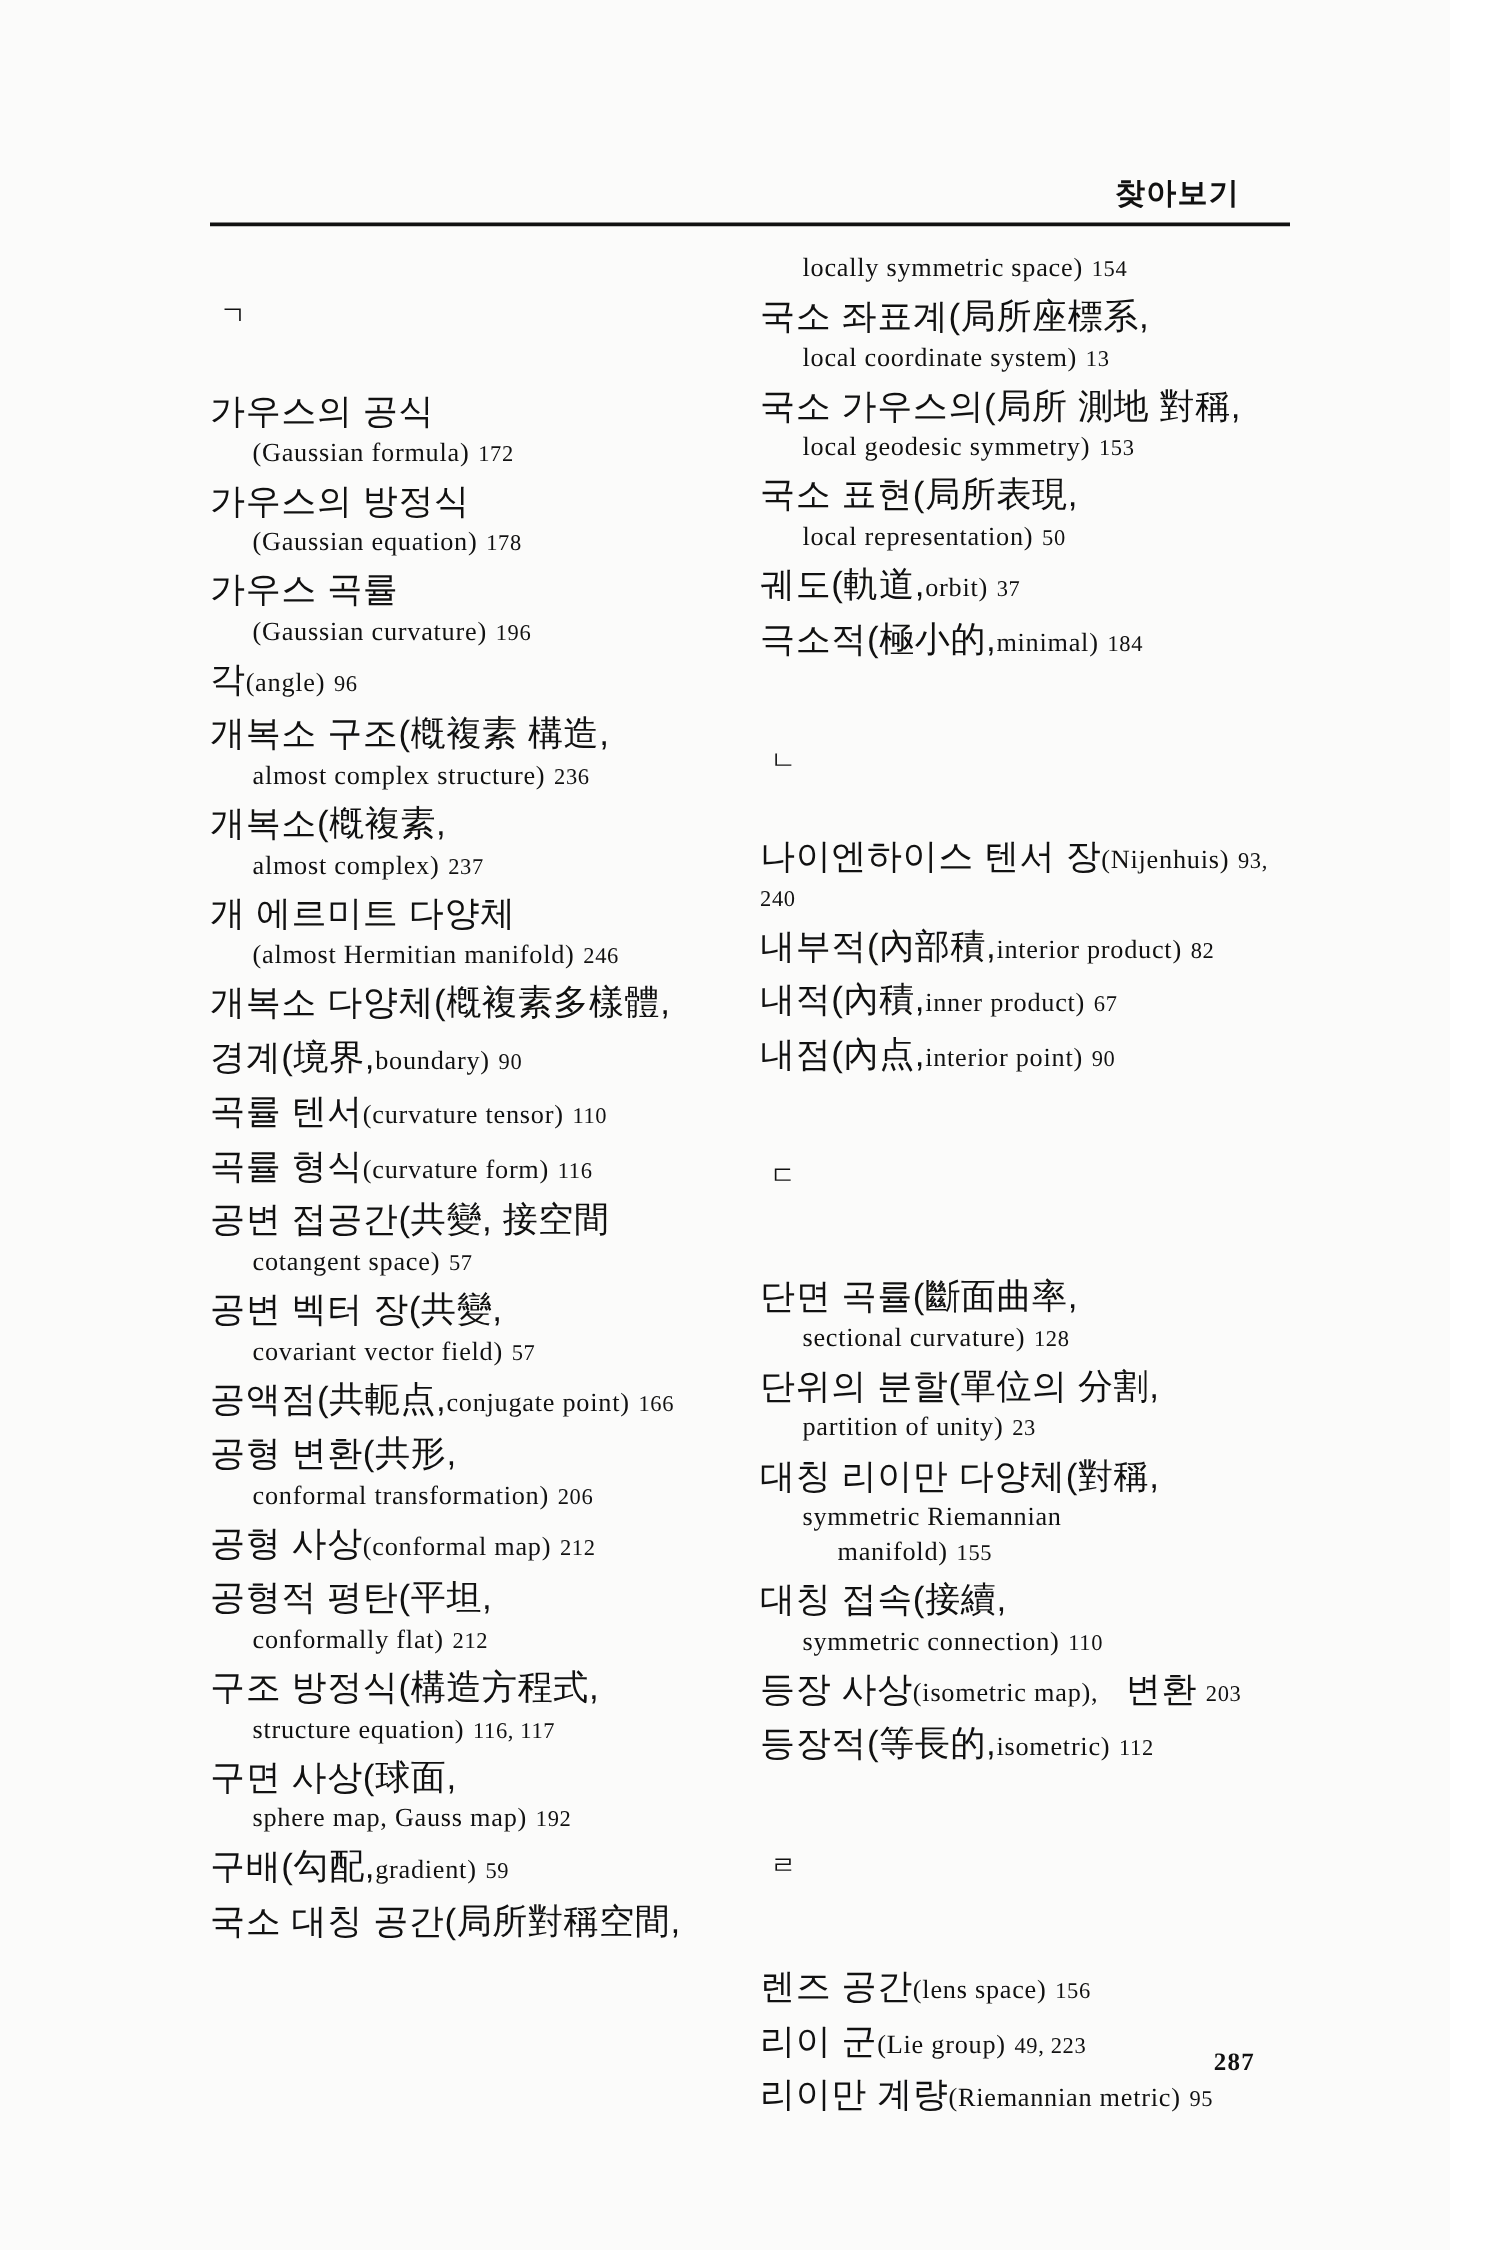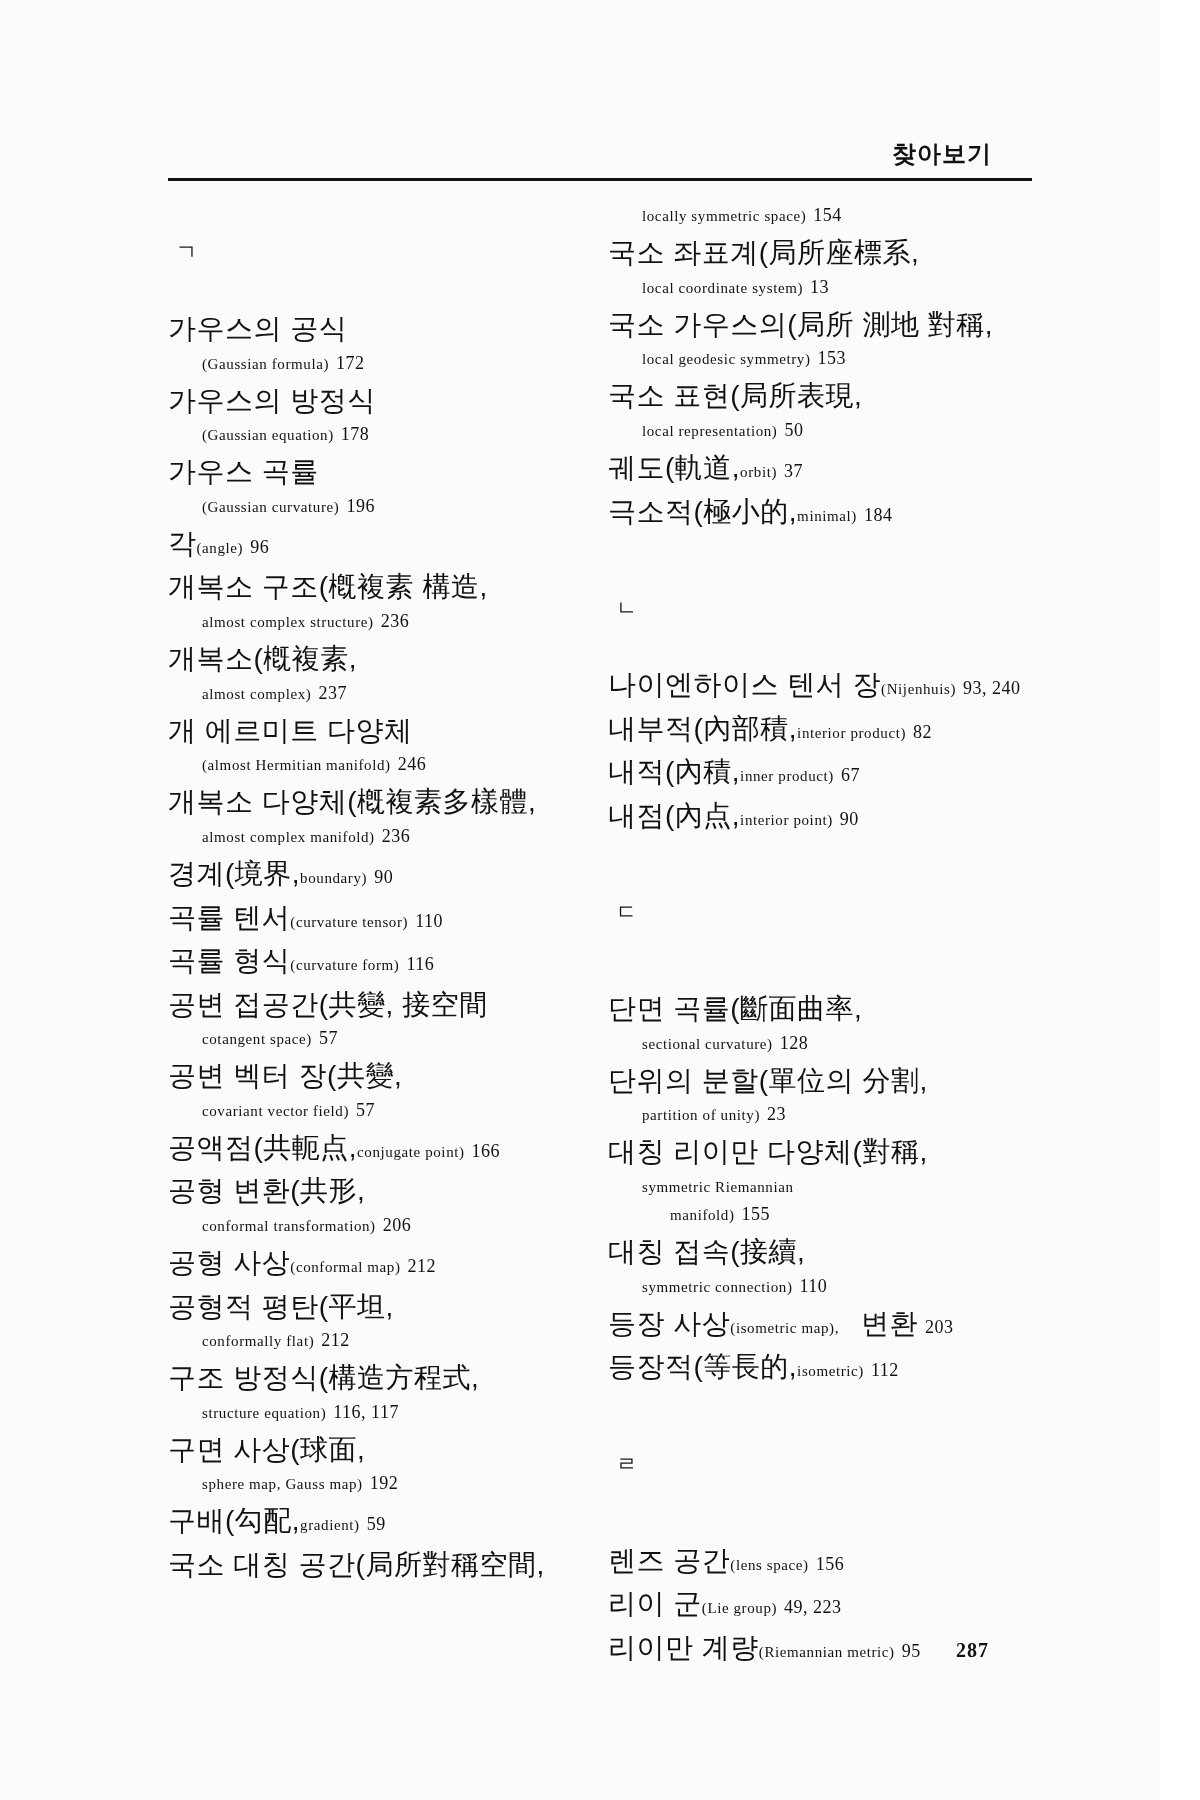--- a/index.html
+++ b/index.html
@@ -67,40 +67,40 @@
     line-height: 1.34;
     font-size: 21px;
   }
   .entry .ko {
     font-family: Liberation Sans, sans-serif;
     font-size: 28px;
     letter-spacing: 0.5px;
   }
   .entry .en {
     font-family: "Liberation Serif", serif;
-    font-size: 15px;
+    font-size: 21px;
     letter-spacing: 0.6px;
   }
   .entry .num {
     font-family: "Liberation Serif", serif;
     font-size: 18px;
     letter-spacing: 0.5px;
     vertical-align: baseline;
     margin-left: 7px;
   }
   .line1 { padding-left: 0; }
   .line2 { padding-left: 34px; }
   .line3 { padding-left: 62px; }
   .gap-sm { height: 14px; }
   .gap-md { height: 34px; }
   .gap-lg { height: 58px; }
 
   .page-number {
     position: absolute;
-    right: 171px;
+    right: 156px;
     bottom: 138px;
     font-family: "Liberation Serif", serif;
     font-size: 20px;
     font-weight: bold;
     letter-spacing: 1px;
   }
   .spacer-top-left { height: 38px; }
 </style>
 </head>
 <body>
@@ -146,21 +146,20 @@
         <div class="line2"><span class="en">almost complex)</span><span class="num">237</span></div>
       </div>
 
       <div class="entry">
         <div class="line1"><span class="ko">개 에르미트 다양체</span></div>
         <div class="line2"><span class="en">(almost Hermitian manifold)</span><span class="num">246</span></div>
       </div>
 
       <div class="entry">
         <div class="line1"><span class="ko">개복소 다양체(槪複素多樣體,</span></div>
-        <div class="line2"><span class="en">almost complex manifold)</span><span class="num">236</span></div>
       </div>
 
       <div class="entry">
         <div class="line1"><span class="ko">경계(境界,</span><span class="en">boundary)</span><span class="num">90</span></div>
       </div>
 
       <div class="entry">
         <div class="line1"><span class="ko">곡률 텐서</span><span class="en">(curvature tensor)</span><span class="num">110</span></div>
       </div>
 

